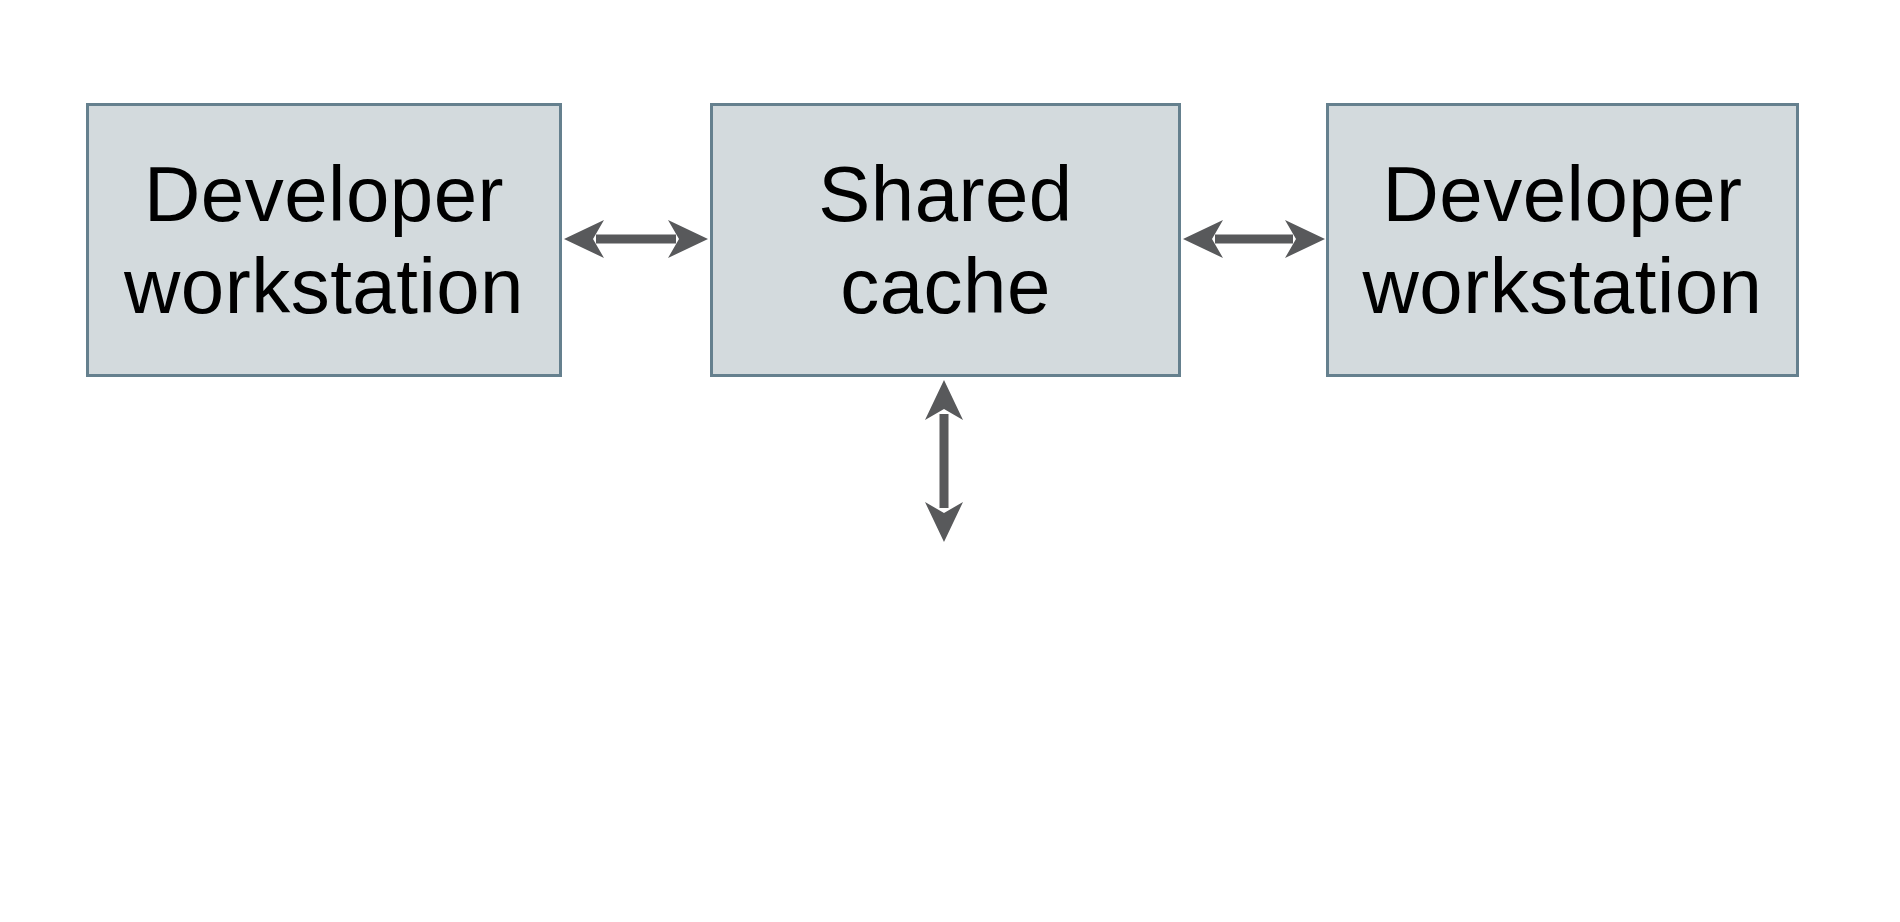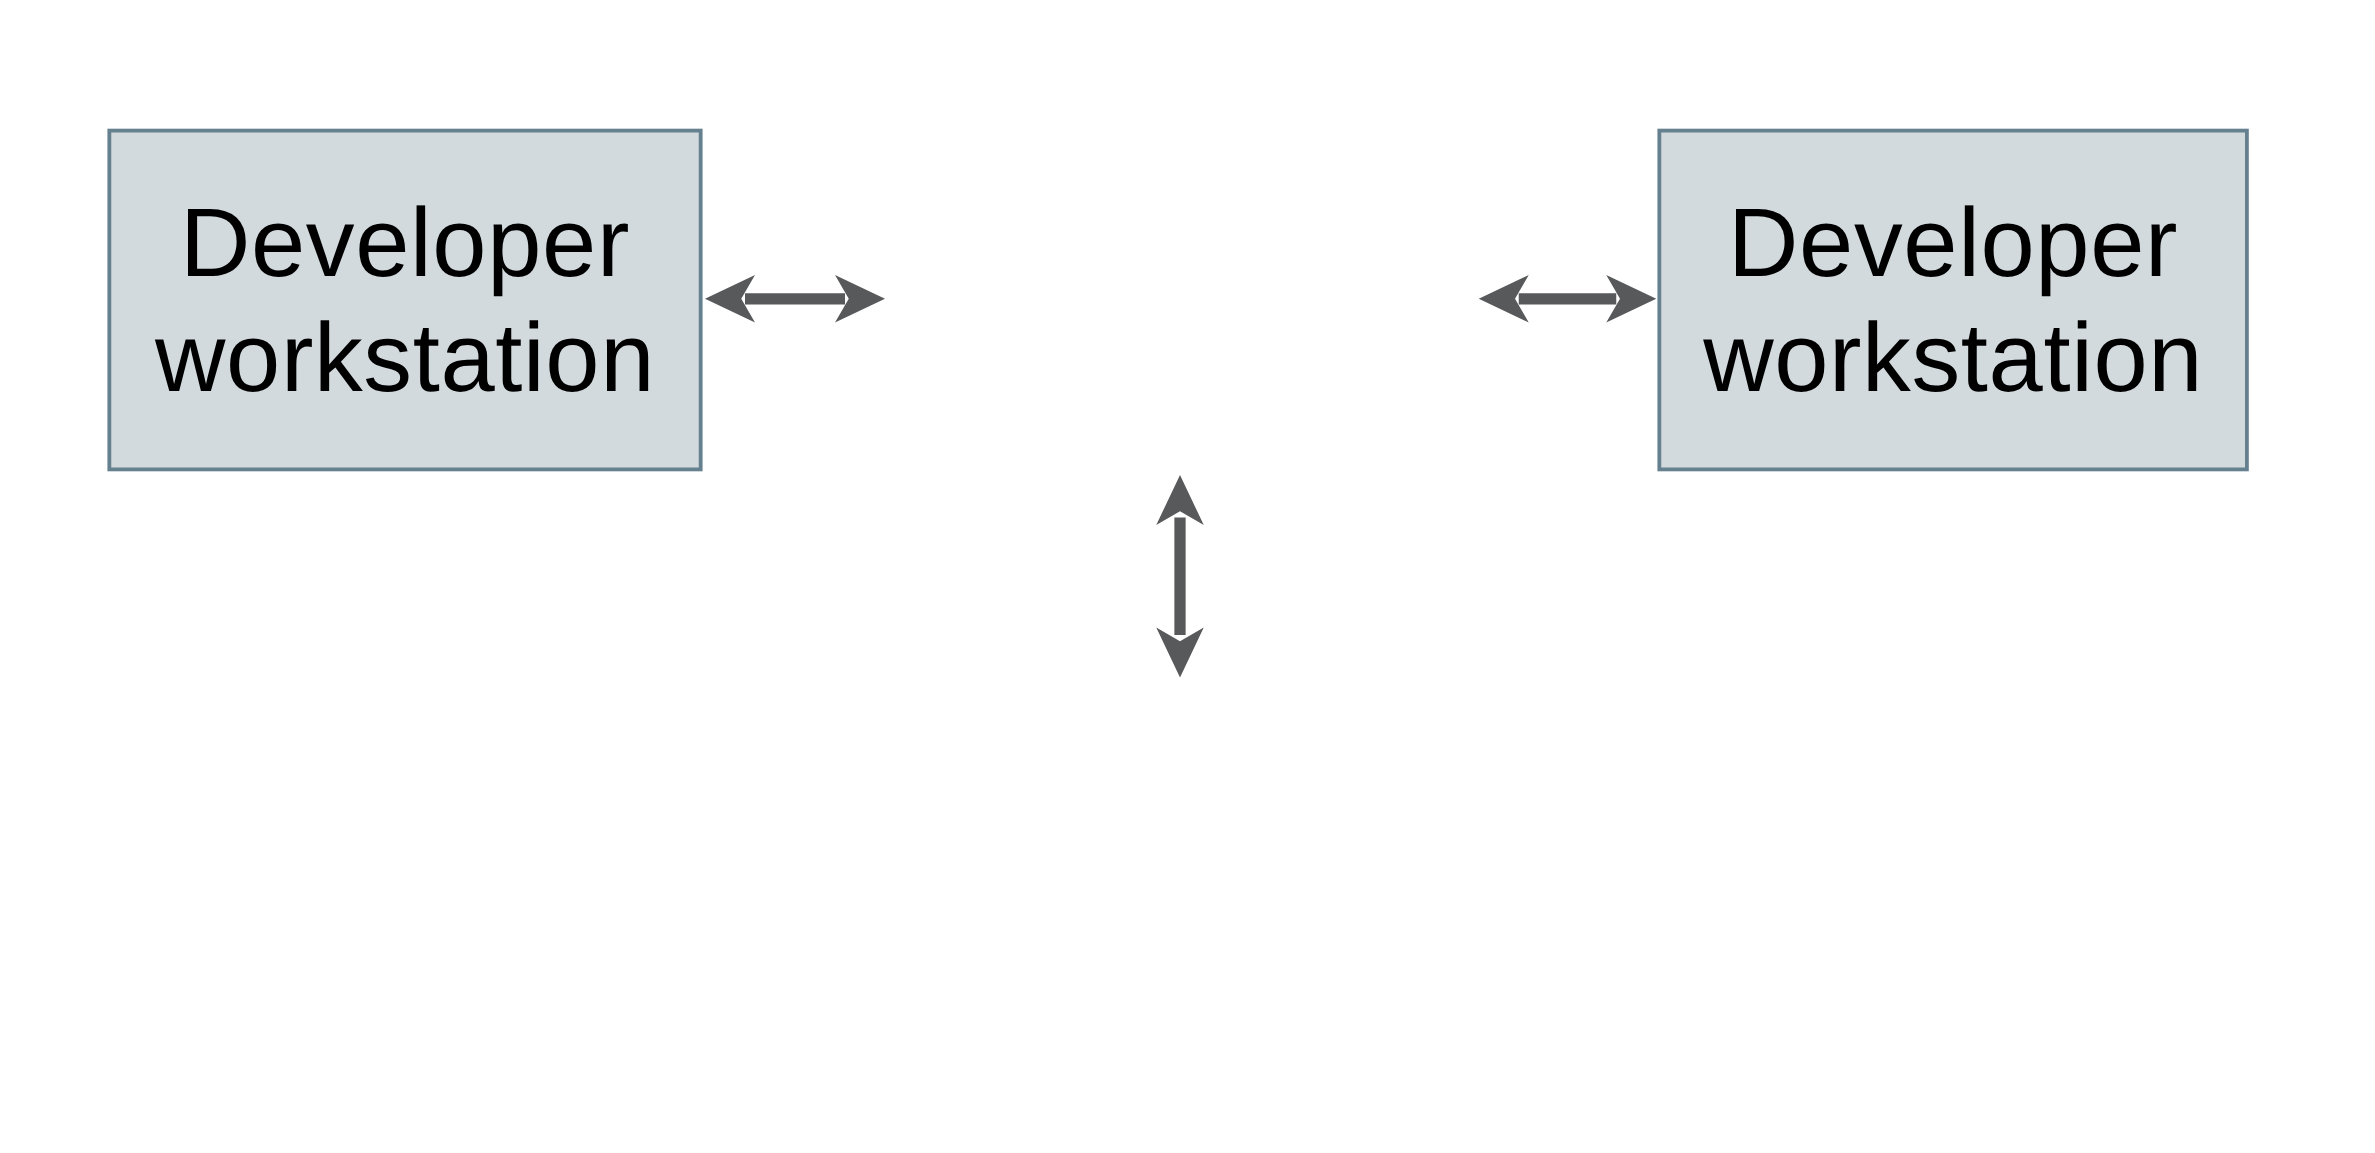--- a/index.html
+++ b/index.html
@@ -48,20 +48,23 @@
 </style>
 </head>
 <body>
 
 <div class="stage">
 
   <div class="node node-dev-left">
     <span class="node-label">Developer workstation</span>
   </div>
 
+  <div class="node node-shared">
+    <span class="node-label">Shared cache</span>
+  </div>
 
   <div class="node node-dev-right">
     <span class="node-label">Developer workstation</span>
   </div>
 
 
   <svg class="arrow arrow-left" width="148" height="56" viewBox="0 0 148 56" aria-hidden="true">
     <line x1="34" y1="28" x2="114" y2="28"></line>
     <polygon points="2,28 42,9 31,28 42,47"></polygon>
     <polygon points="146,28 106,9 117,28 106,47"></polygon>

